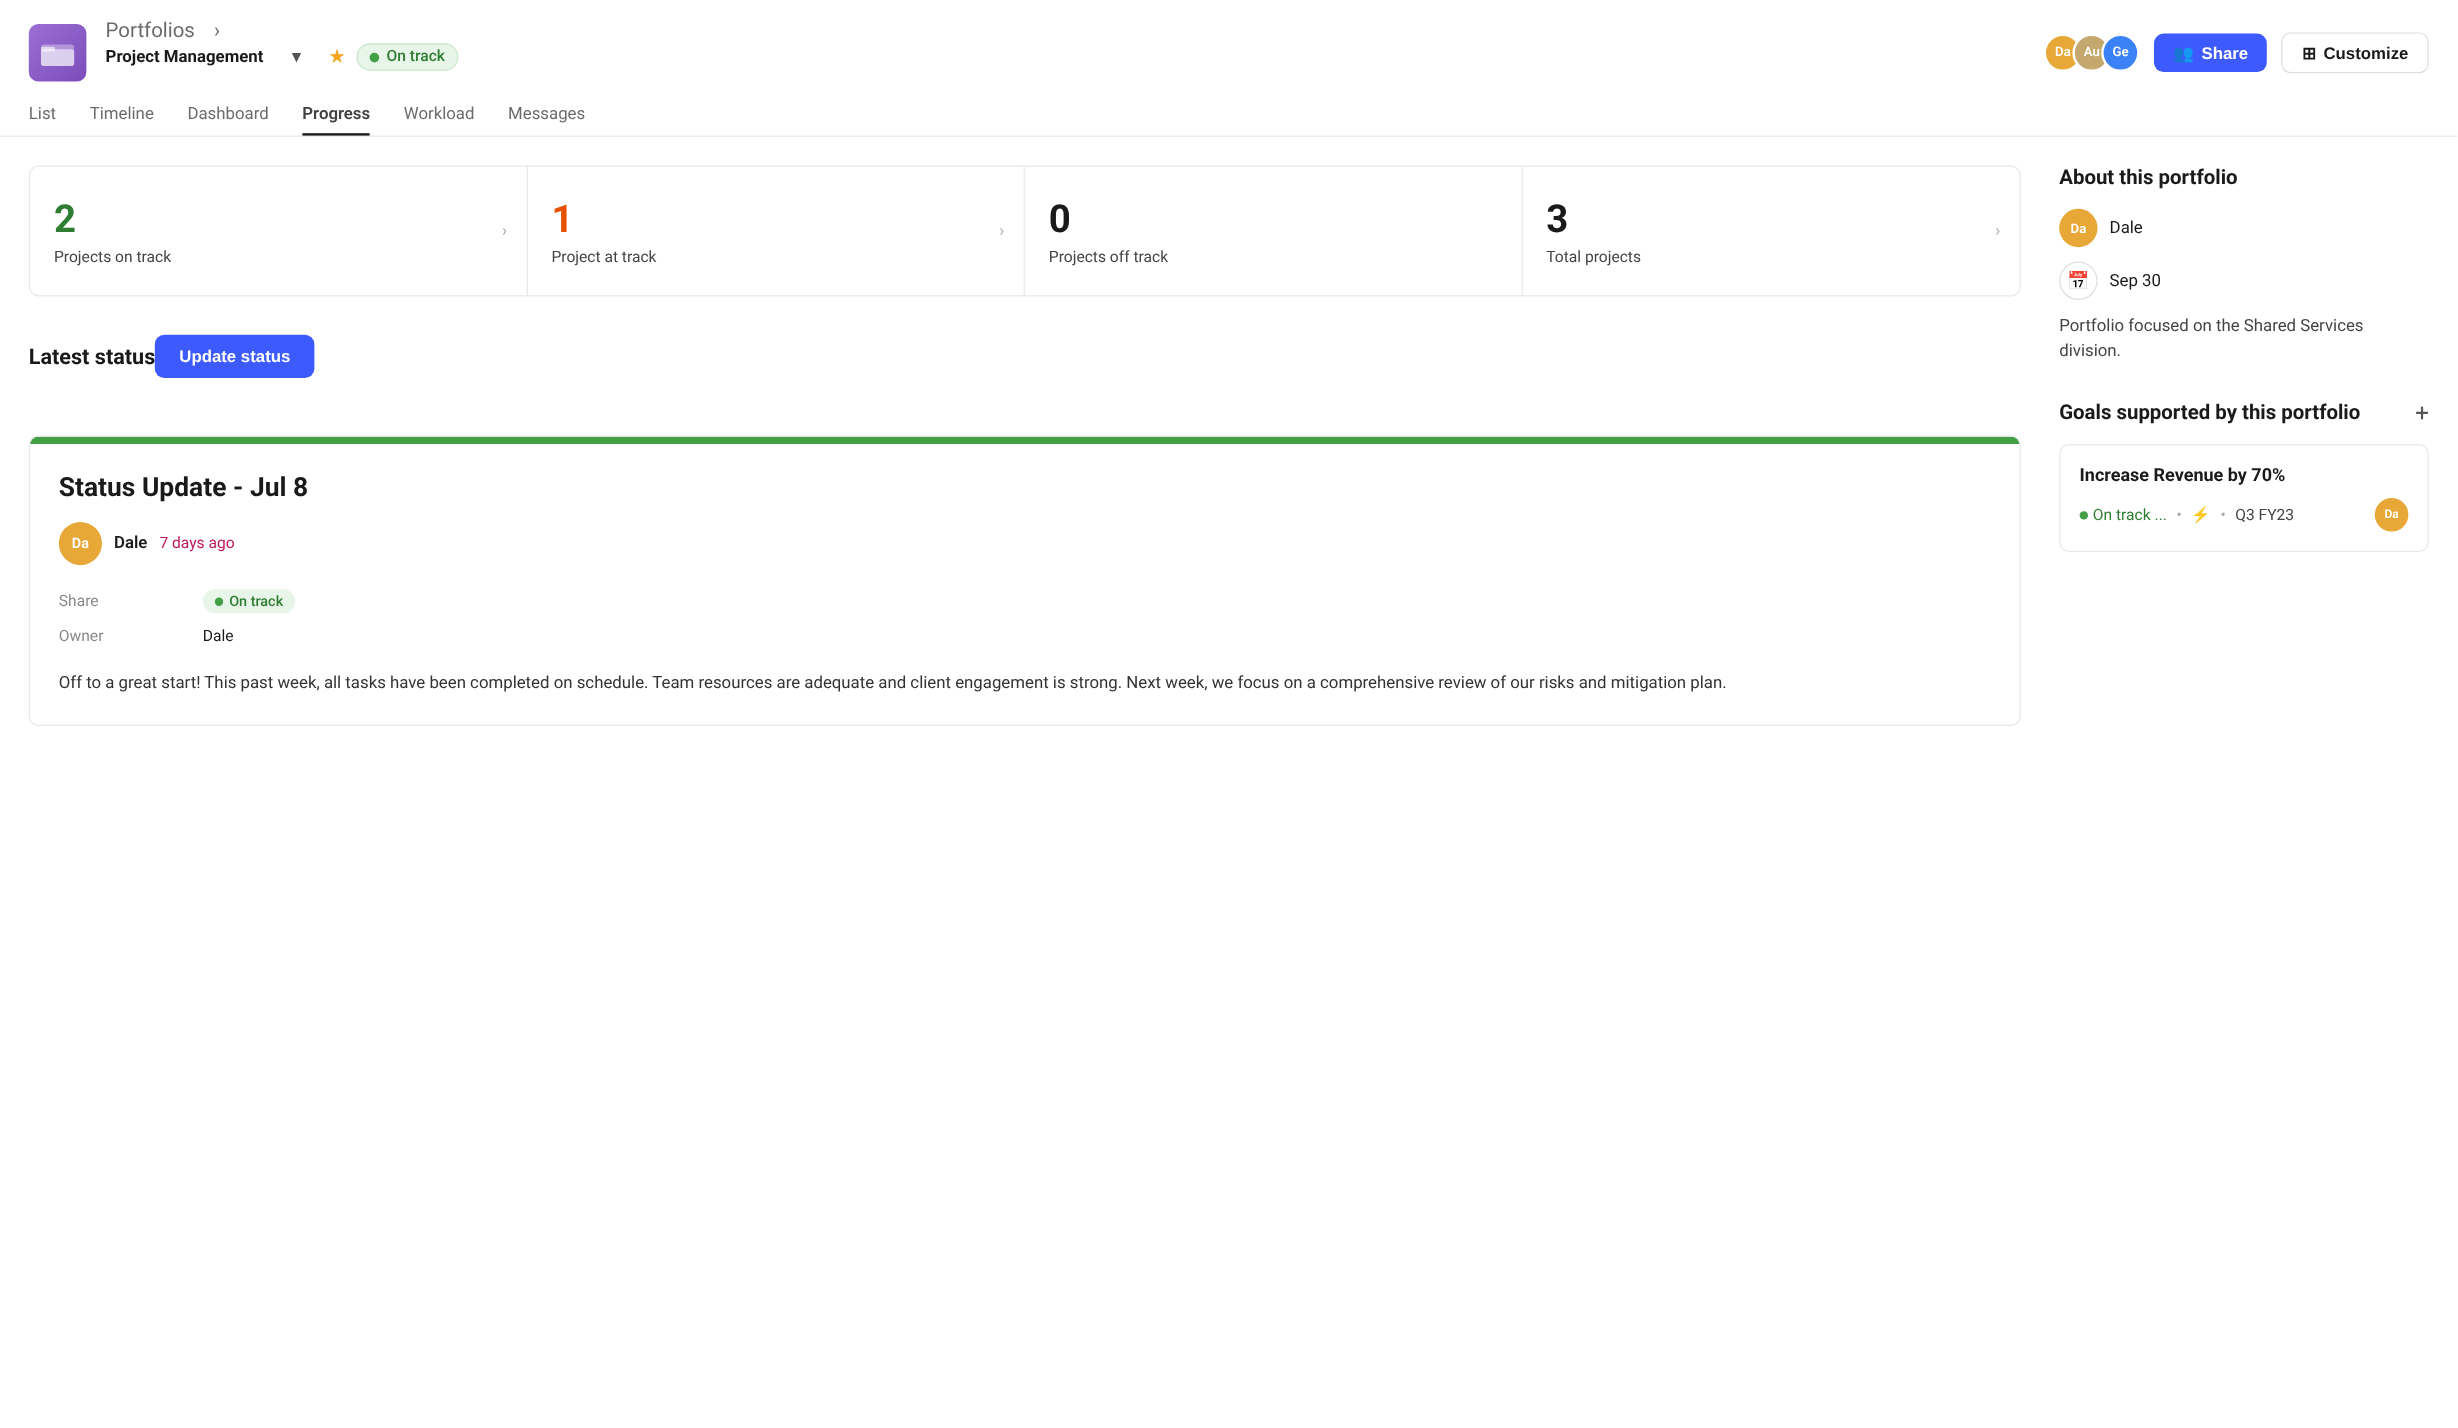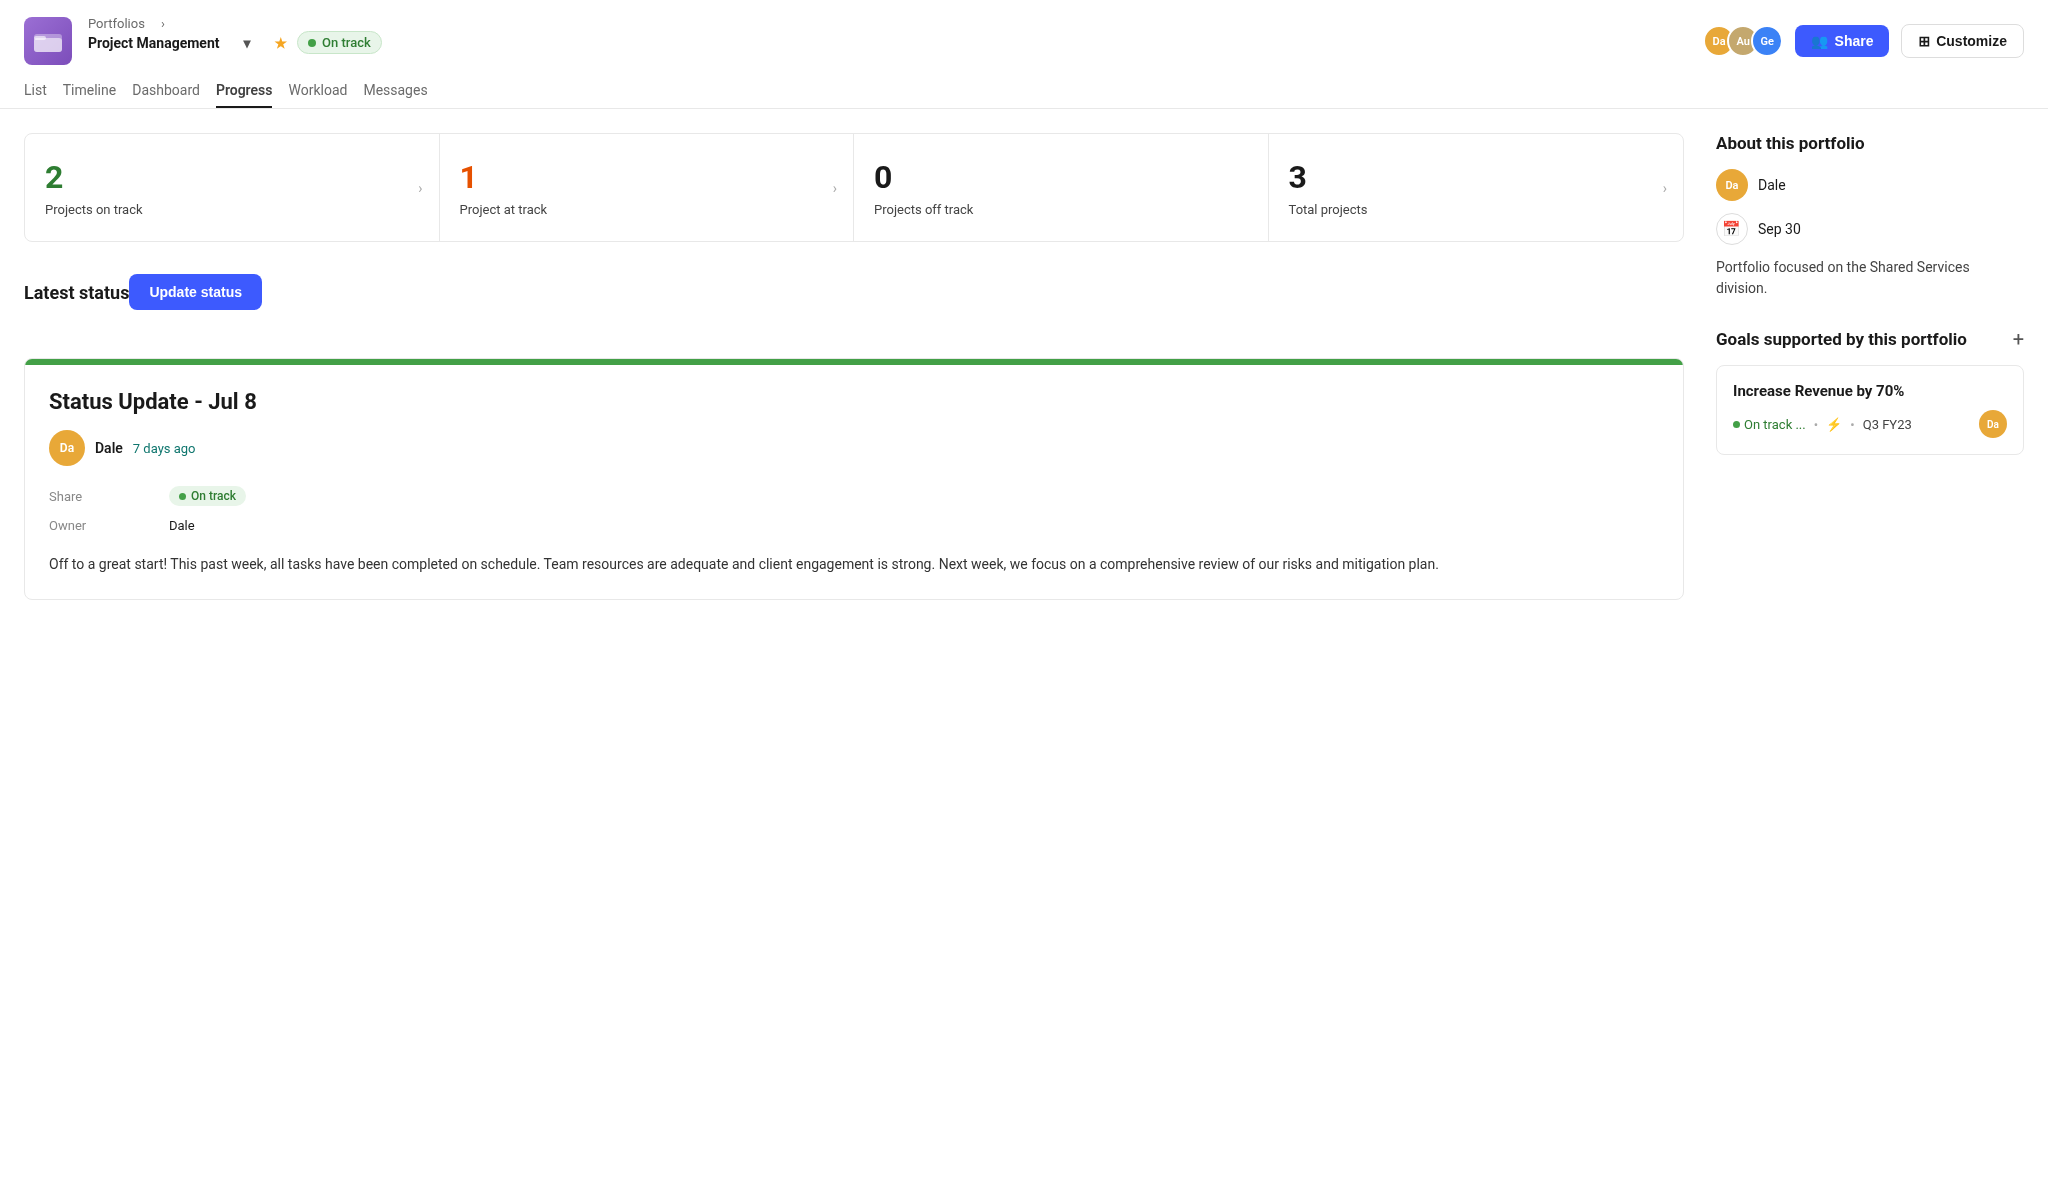--- a/index.html
+++ b/index.html
@@ -1,39 +1,39 @@
 <!DOCTYPE html>
 <html><head>
   <meta charset="utf-8">
   <style>
     * { box-sizing: border-box; margin: 0; padding: 0; }
     body { font-family: -apple-system, BlinkMacSystemFont, 'Segoe UI', Roboto, sans-serif; background: #fff; color: #1a1a1a; font-size: 14px; }
 
     
     .header { padding: 16px 24px 0 24px; border-bottom: 1px solid #e8e8e8; }
     .breadcrumb-row { display: flex; align-items: center; justify-content: space-between; margin-bottom: 8px; }
-    .breadcrumb { display: flex; align-items: center; gap: 16px; color: #6b6b6b; font-size: 13px; }
+    .breadcrumb { display: flex; align-items: center; gap: 16px; color: #6b6b6b; font-size: 17px; }
     .title-row { display: flex; align-items: center; gap: 10px; margin-bottom: 12px; }
     .portfolio-icon { width: 48px; height: 48px; background: linear-gradient(135deg, #9b6fd4, #7c4dba); border-radius: 8px; display: flex; align-items: center; justify-content: center; }
     .portfolio-icon svg { width: 28px; height: 28px; }
     .title-info { display: flex; flex-direction: column; }
     .portfolio-name { font-size: 14px; font-weight: 700; display: flex; align-items: center; gap: 24px; }
     .dropdown-icon { color: #555; cursor: pointer; }
     .star-icon { color: #f5a623; }
     .status-badge { display: flex; align-items: center; gap: 6px; background: #e8f5e9; border: 1px solid #c8e6c9; border-radius: 20px; padding: 3px 10px; font-size: 13px; color: #2e7d32; font-weight: 500; }
     .status-dot { width: 8px; height: 8px; border-radius: 50%; background: #43a047; }
     .header-actions { display: flex; align-items: center; gap: 12px; }
     .avatar-group { display: flex; }
     .avatar { width: 32px; height: 32px; border-radius: 50%; border: 2px solid #fff; display: flex; align-items: center; justify-content: center; font-size: 11px; font-weight: 600; color: #fff; }
     .avatar-da { background: #e8a838; margin-right: -8px; }
     .avatar-au { background: #c4a86e; margin-right: -8px; }
     .avatar-ge { background: #3b82f6; }
     .share-btn { display: flex; align-items: center; gap: 6px; background: #3d5afe; color: #fff; border: none; border-radius: 8px; padding: 8px 16px; font-size: 14px; font-weight: 600; cursor: pointer; }
     .customize-btn { display: flex; align-items: center; gap: 6px; background: #fff; color: #1a1a1a; border: 1px solid #ddd; border-radius: 8px; padding: 8px 16px; font-size: 14px; font-weight: 600; cursor: pointer; }
-    .nav-tabs { display: flex; gap: 16px; }
+    .nav-tabs { display: flex; gap: 28px; }
     .nav-tab { padding: 8px 0; font-size: 14px; color: #6b6b6b; cursor: pointer; border-bottom: 2px solid transparent; }
     .nav-tab.active { color: #404040; font-weight: 600; border-bottom: 2px solid #1a1a1a; }
 
     
     .main { display: flex; gap: 0; padding: 24px; }
     .left-panel { flex: 1; min-width: 0; }
     .right-panel { width: 340px; flex-shrink: 0; padding-left: 32px; }
 
     
     .stats-row { display: grid; grid-template-columns: repeat(4, 1fr); gap: 0; border: 1px solid #e8e8e8; border-radius: 8px; margin-bottom: 32px; overflow: hidden; }
@@ -52,21 +52,21 @@
     .update-btn { background: #3d5afe; color: #fff; border: none; border-radius: 8px; padding: 10px 20px; font-size: 14px; font-weight: 600; cursor: pointer; }
 
     
     .status-card { border: 1px solid #e8e8e8; border-radius: 8px; overflow: hidden; margin-top: 48px; }
     .status-card-top-bar { height: 6px; background: #43a047; }
     .status-card-body { padding: 24px; }
     .status-update-title { font-size: 22px; font-weight: 700; margin-bottom: 16px; }
     .status-author { display: flex; align-items: center; gap: 10px; margin-bottom: 20px; }
     .author-avatar { width: 36px; height: 36px; border-radius: 50%; background: #e8a838; display: flex; align-items: center; justify-content: center; font-size: 12px; font-weight: 600; color: #fff; }
     .author-name { font-weight: 600; }
-    .author-time { color: #0f766e; font-size: 13px; }
+    .author-time { color: #be185d; font-size: 13px; }
     .status-fields { margin-bottom: 20px; }
     .status-field { display: flex; align-items: center; gap: 0; margin-bottom: 12px; }
     .field-label { width: 120px; color: #888; font-size: 13px; }
     .field-value { font-size: 13px; }
     .on-track-badge { display: flex; align-items: center; gap: 5px; background: #e8f5e9; border-radius: 20px; padding: 3px 10px; font-size: 12px; color: #2e7d32; font-weight: 500; }
     .on-track-dot { width: 7px; height: 7px; border-radius: 50%; background: #43a047; }
     .summary-title { font-size: 18px; font-weight: 700; margin-bottom: 10px; }
     .summary-text { font-size: 14px; color: #333; line-height: 1.6; }
 
     

